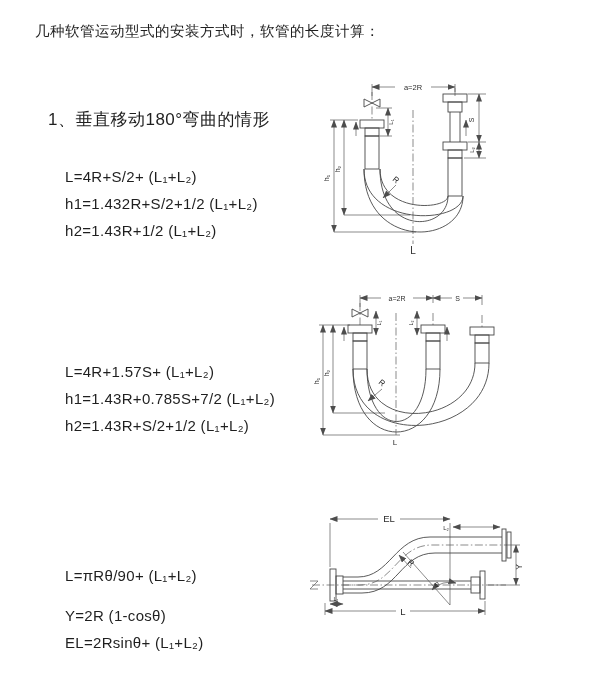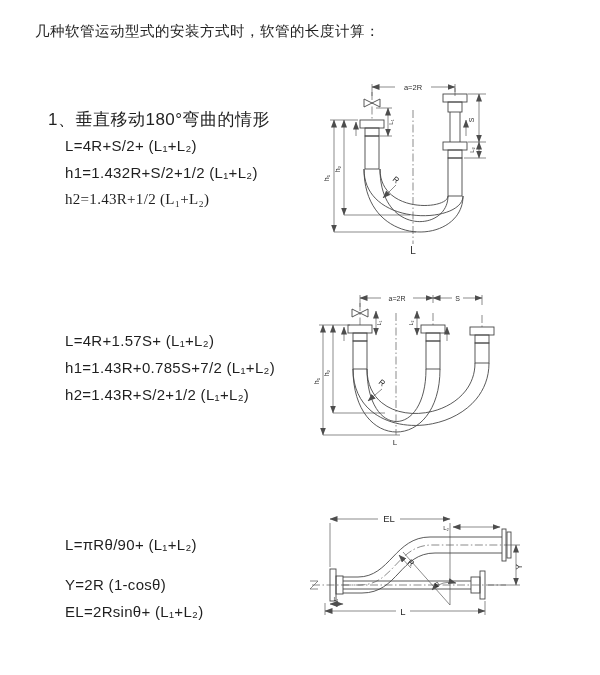--- a/index.html
+++ b/index.html
@@ -1,38 +1,38 @@
 <!DOCTYPE html>
 <html><head>
 <meta charset="utf-8">
 <style>
   html,body{margin:0;padding:0;background:#fff;}
   .page{position:relative;width:550px;height:675px;background:#ffffff;overflow:hidden;
         font-family:"Liberation Sans",sans-serif;color:#1f1f1f;border-radius:30px;}
   .title{position:absolute;left:35px;top:22px;font-size:14.5px;letter-spacing:.5px;font-weight:500;}
   .sec-head{position:absolute;font-size:17px;letter-spacing:.5px;font-weight:500;}
-  .formula{position:absolute;font-size:15px;letter-spacing:.3px;white-space:pre;}
+  .formula{position:absolute;font-size:15px;letter-spacing:.3px;white-space:pre;margin-top:31px;}
   svg{position:absolute;}
   svg text{font-family:"Liberation Sans",sans-serif;fill:#2c2c2c;}
   .dln{stroke:#5a5a5a;stroke-width:.7;fill:none;}
   .oln{stroke:#474747;stroke-width:.9;fill:none;}
   .cln{stroke:#5a5a5a;stroke-width:.7;fill:none;stroke-dasharray:8 2.5 1.5 2.5;}
   .wbg{fill:#ffffff;}
 </style>
 </head>
 <body>
 
 <div class="page">
 
   <div class="title">几种软管运动型式的安装方式时，软管的长度计算：</div>
 
   <div class="sec-head" style="left:48px;top:108px;">1、垂直移动180°弯曲的情形</div>
   <div class="formula" style="left:65px;top:137px;">L=4R+S/2+ (L₁+L₂)</div>
   <div class="formula" style="left:65px;top:164px;">h1=1.432R+S/2+1/2 (L₁+L₂)</div>
-  <div class="formula" style="left:65px;top:191px;font-family:Liberation Serif, serif;">h2=1.43R+1/2 (L₁+L₂)</div>
+  <div class="formula" style="left:65px;top:191px;">h2=1.43R+1/2 (L₁+L₂)</div>
 
   <div class="formula" style="left:65px;top:332px;">L=4R+1.57S+ (L₁+L₂)</div>
   <div class="formula" style="left:65px;top:359px;">h1=1.43R+0.785S+7/2 (L₁+L₂)</div>
   <div class="formula" style="left:65px;top:386px;text-align:center;">h2=1.43R+S/2+1/2 (L₁+L₂)</div>
 
   <div class="formula" style="left:65px;top:536px;">L=πRθ/90+ (L₁+L₂)</div>
   <div class="formula" style="left:65px;top:576px;">Y=2R (1-cosθ)</div>
   <div class="formula" style="left:65px;top:603px;">EL=2Rsinθ+ (L₁+L₂)</div>
 
   <svg style="left:312px;top:72px;" width="278" height="195" viewBox="0 0 278 195">

